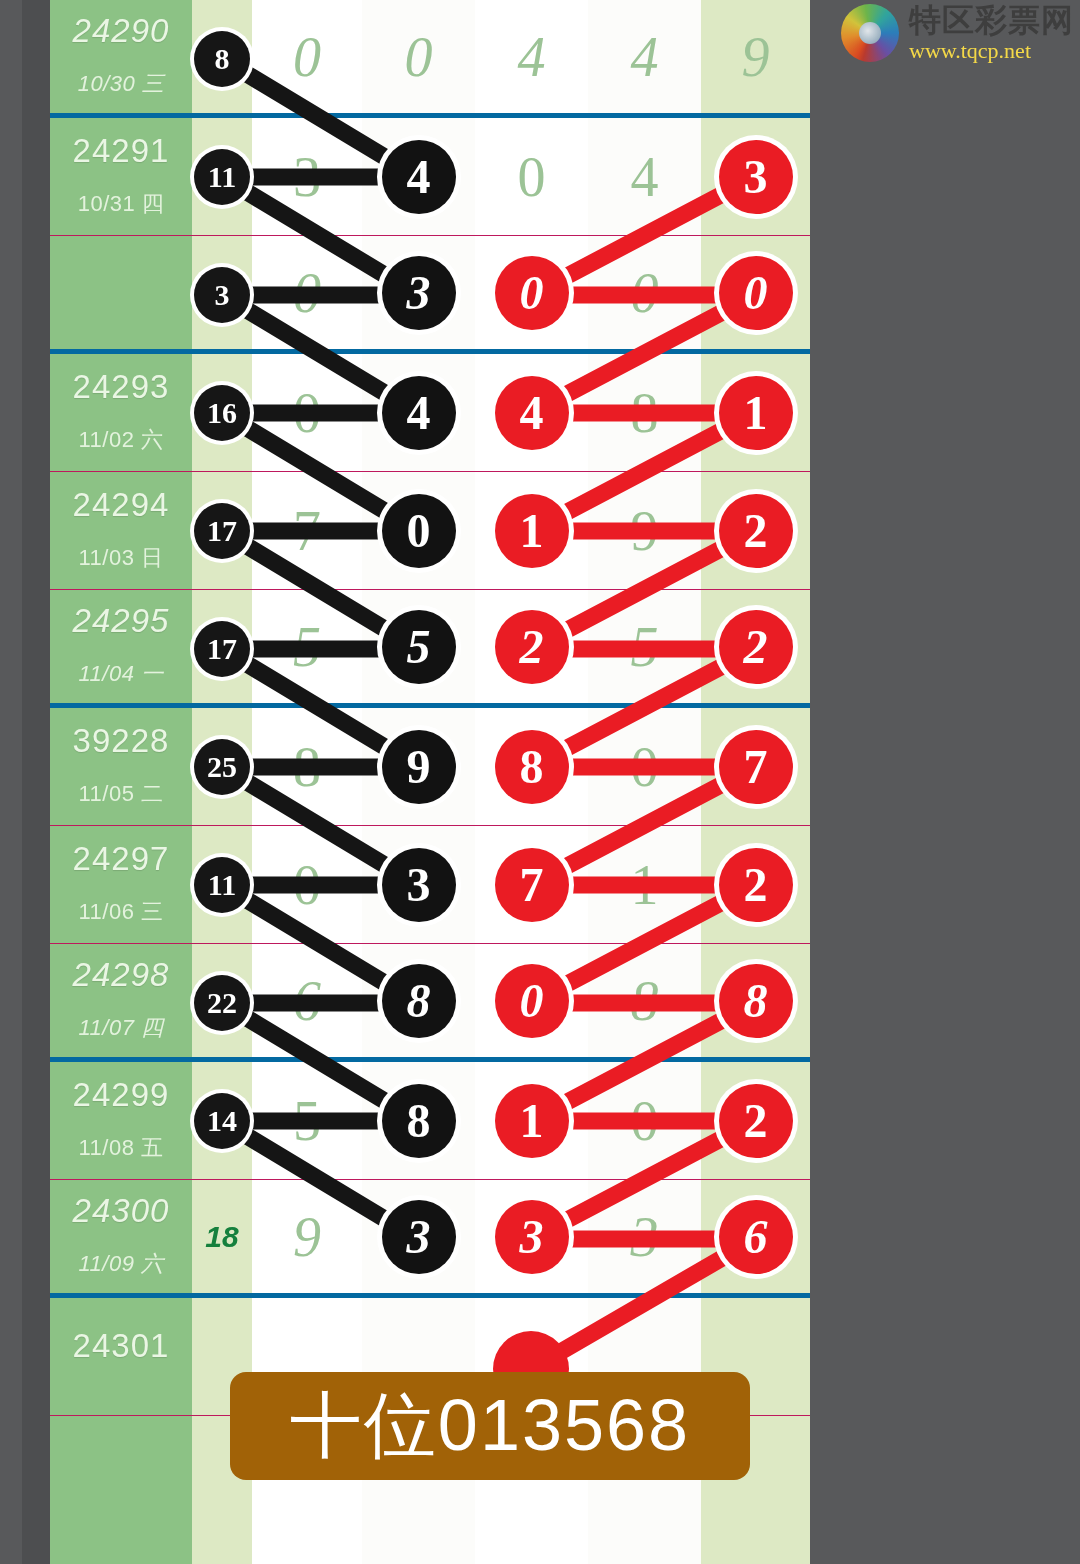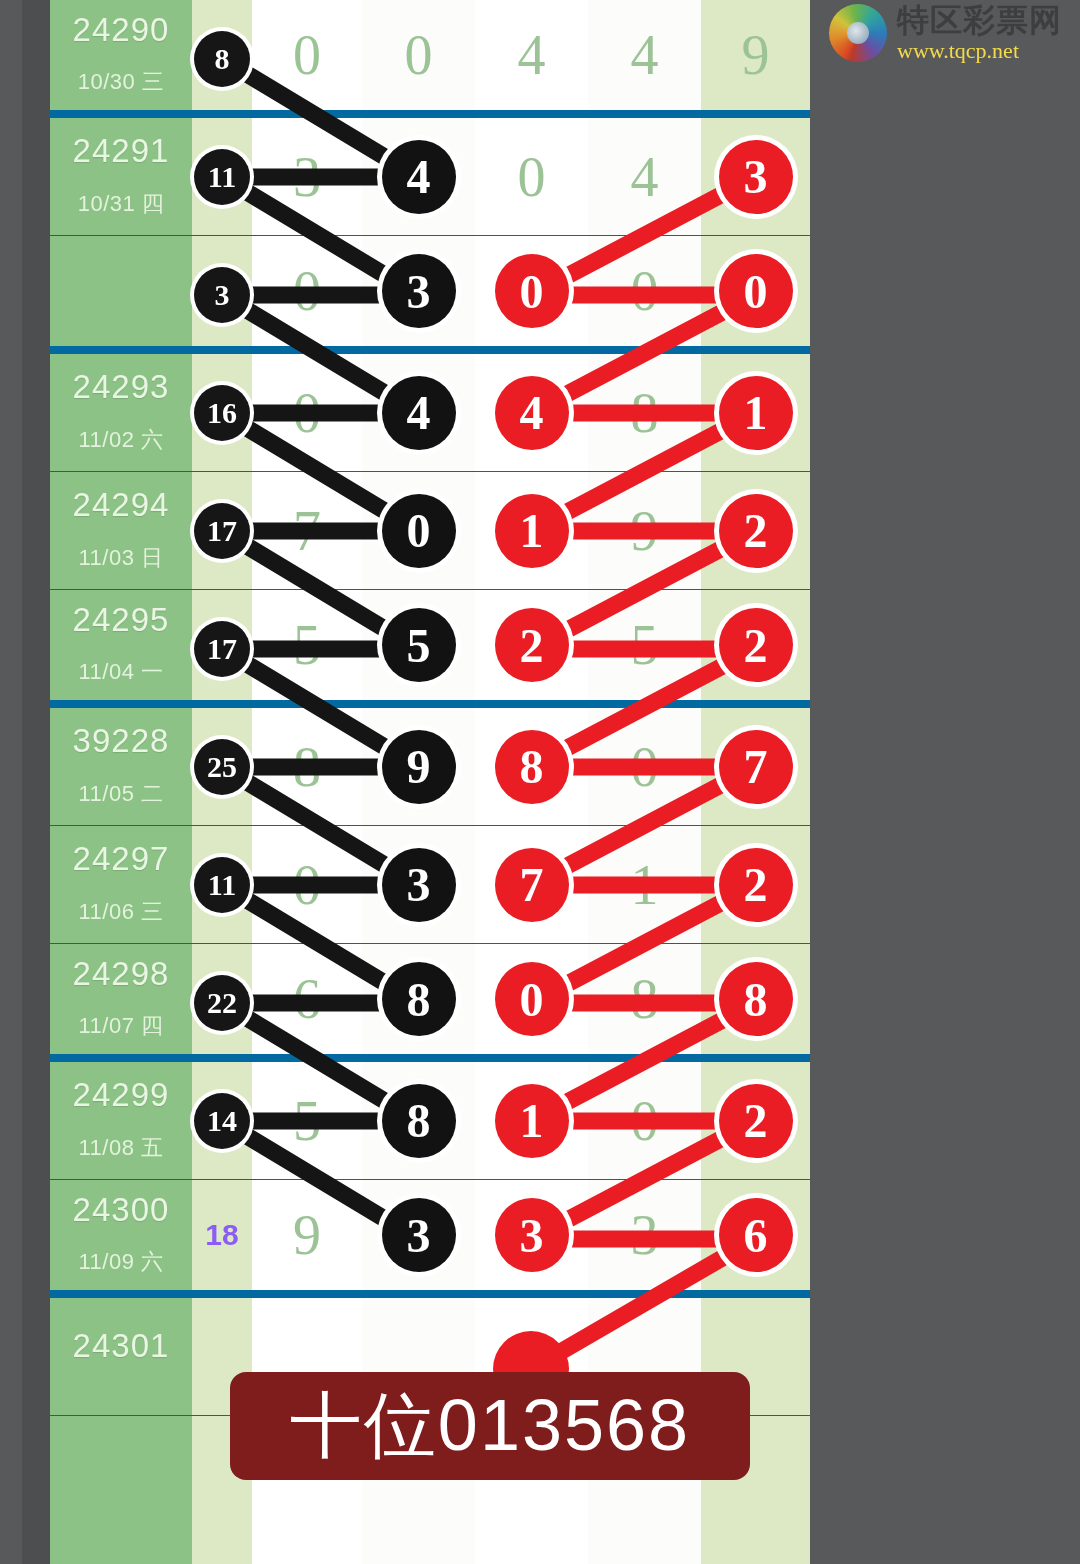--- a/index.html
+++ b/index.html
@@ -29,38 +29,38 @@
   .bg-d4      {left:538px; width:113px; background:#fcfcfa;}
   .bg-d5      {left:651px; width:109px; background:#dde9c4;}
 
   
   #grid{position:absolute;left:0;top:0;width:760px;}
   .row{
     position:relative;
     height:118px;
     box-sizing:border-box;
   }
-  .row.sep{border-bottom:8px solid #0369a1;}
+  .row.sep{border-bottom:5px solid #0369a1;font-style:italic;}
   .row.thin{border-bottom:1px solid #be185d;}
 
   
   .cell-issue{
     position:absolute;left:0;top:0;width:142px;height:100%;
     display:flex;flex-direction:column;align-items:center;justify-content:center;
     color:#eaf6e4;
   }
   .issue-no{font-size:33px;letter-spacing:1px;line-height:1.05;
     text-shadow:0 1px 1px rgba(0,0,0,.12);}
   .issue-date{font-size:22px;margin-top:20px;opacity:.93;letter-spacing:.5px;}
 
   
   .cell-sum{
     position:absolute;left:142px;top:0;width:60px;height:100%;
     display:flex;align-items:center;justify-content:center;
-    color:#8b5cf6;font-size:30px;font-weight:bold;
+    color:#15803d;font-size:30px;font-weight:bold;
   }
 
   
   .cell-d{
     position:absolute;top:0;height:100%;
     display:flex;align-items:center;justify-content:center;
   }
   .d1{left:202px;width:110px;}
   .d2{left:312px;width:113px;}
   .d3{left:425px;width:113px;}
@@ -103,29 +103,29 @@
     position:absolute;
     width:76px;height:76px;border-radius:50%;
     background:#ea1c24;z-index:6;
   }
 
   
   #banner{
     position:absolute;
     left:180px;top:1372px;
     width:520px;height:108px;
-    background:#7f1d1d;border-radius:16px;
+    background:#a16207;border-radius:16px;
     display:flex;align-items:center;justify-content:center;
     color:#ffffff;font-size:72px;letter-spacing:2px;
     z-index:20;
   }
 
   
   #watermark{
-    position:absolute;right:18px;top:4px;
+    position:absolute;right:6px;top:4px;
     display:flex;align-items:center;gap:10px;
     z-index:30;opacity:.95;
   }
   #wm-logo{width:58px;height:58px;border-radius:50%;
     background:
       conic-gradient(from 210deg,
         #e04a1f 0deg, #e8912a 50deg, #d8c93a 95deg,
         #6fb94a 140deg, #2fa9a0 190deg, #2a7fc0 240deg,
         #6a4fa8 290deg, #c0392b 345deg, #e04a1f 360deg);
     position:relative;}

